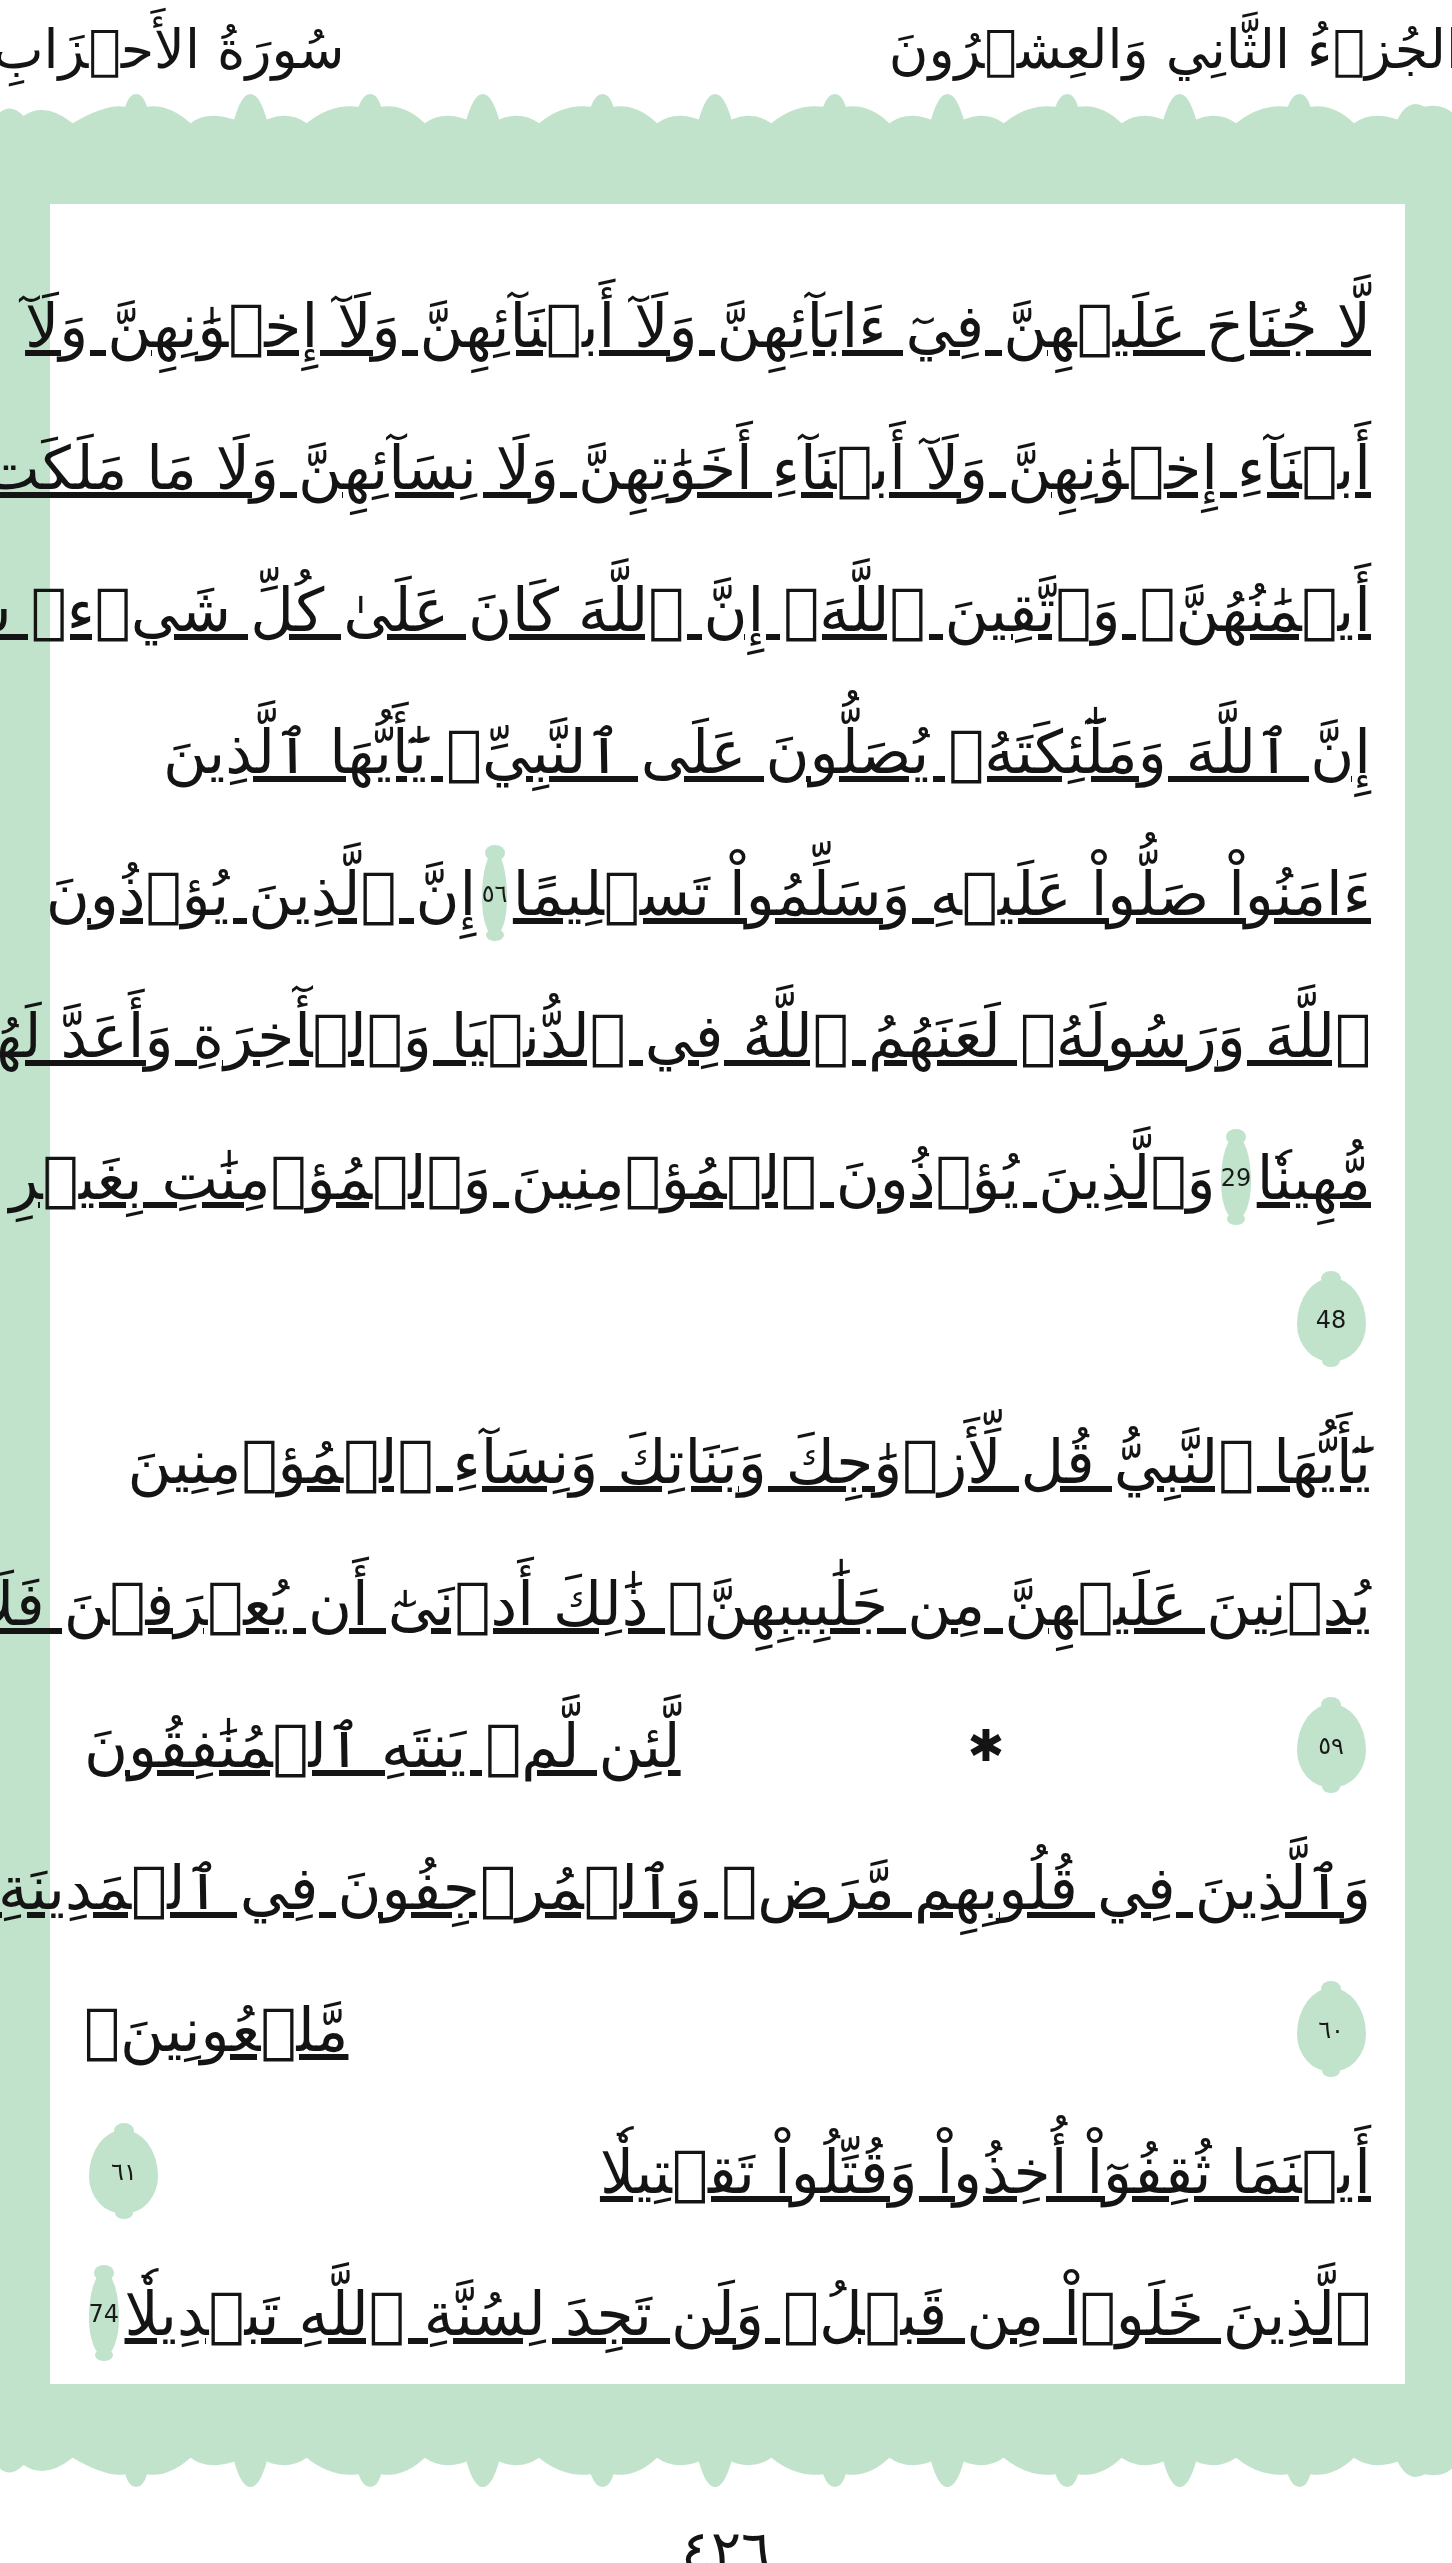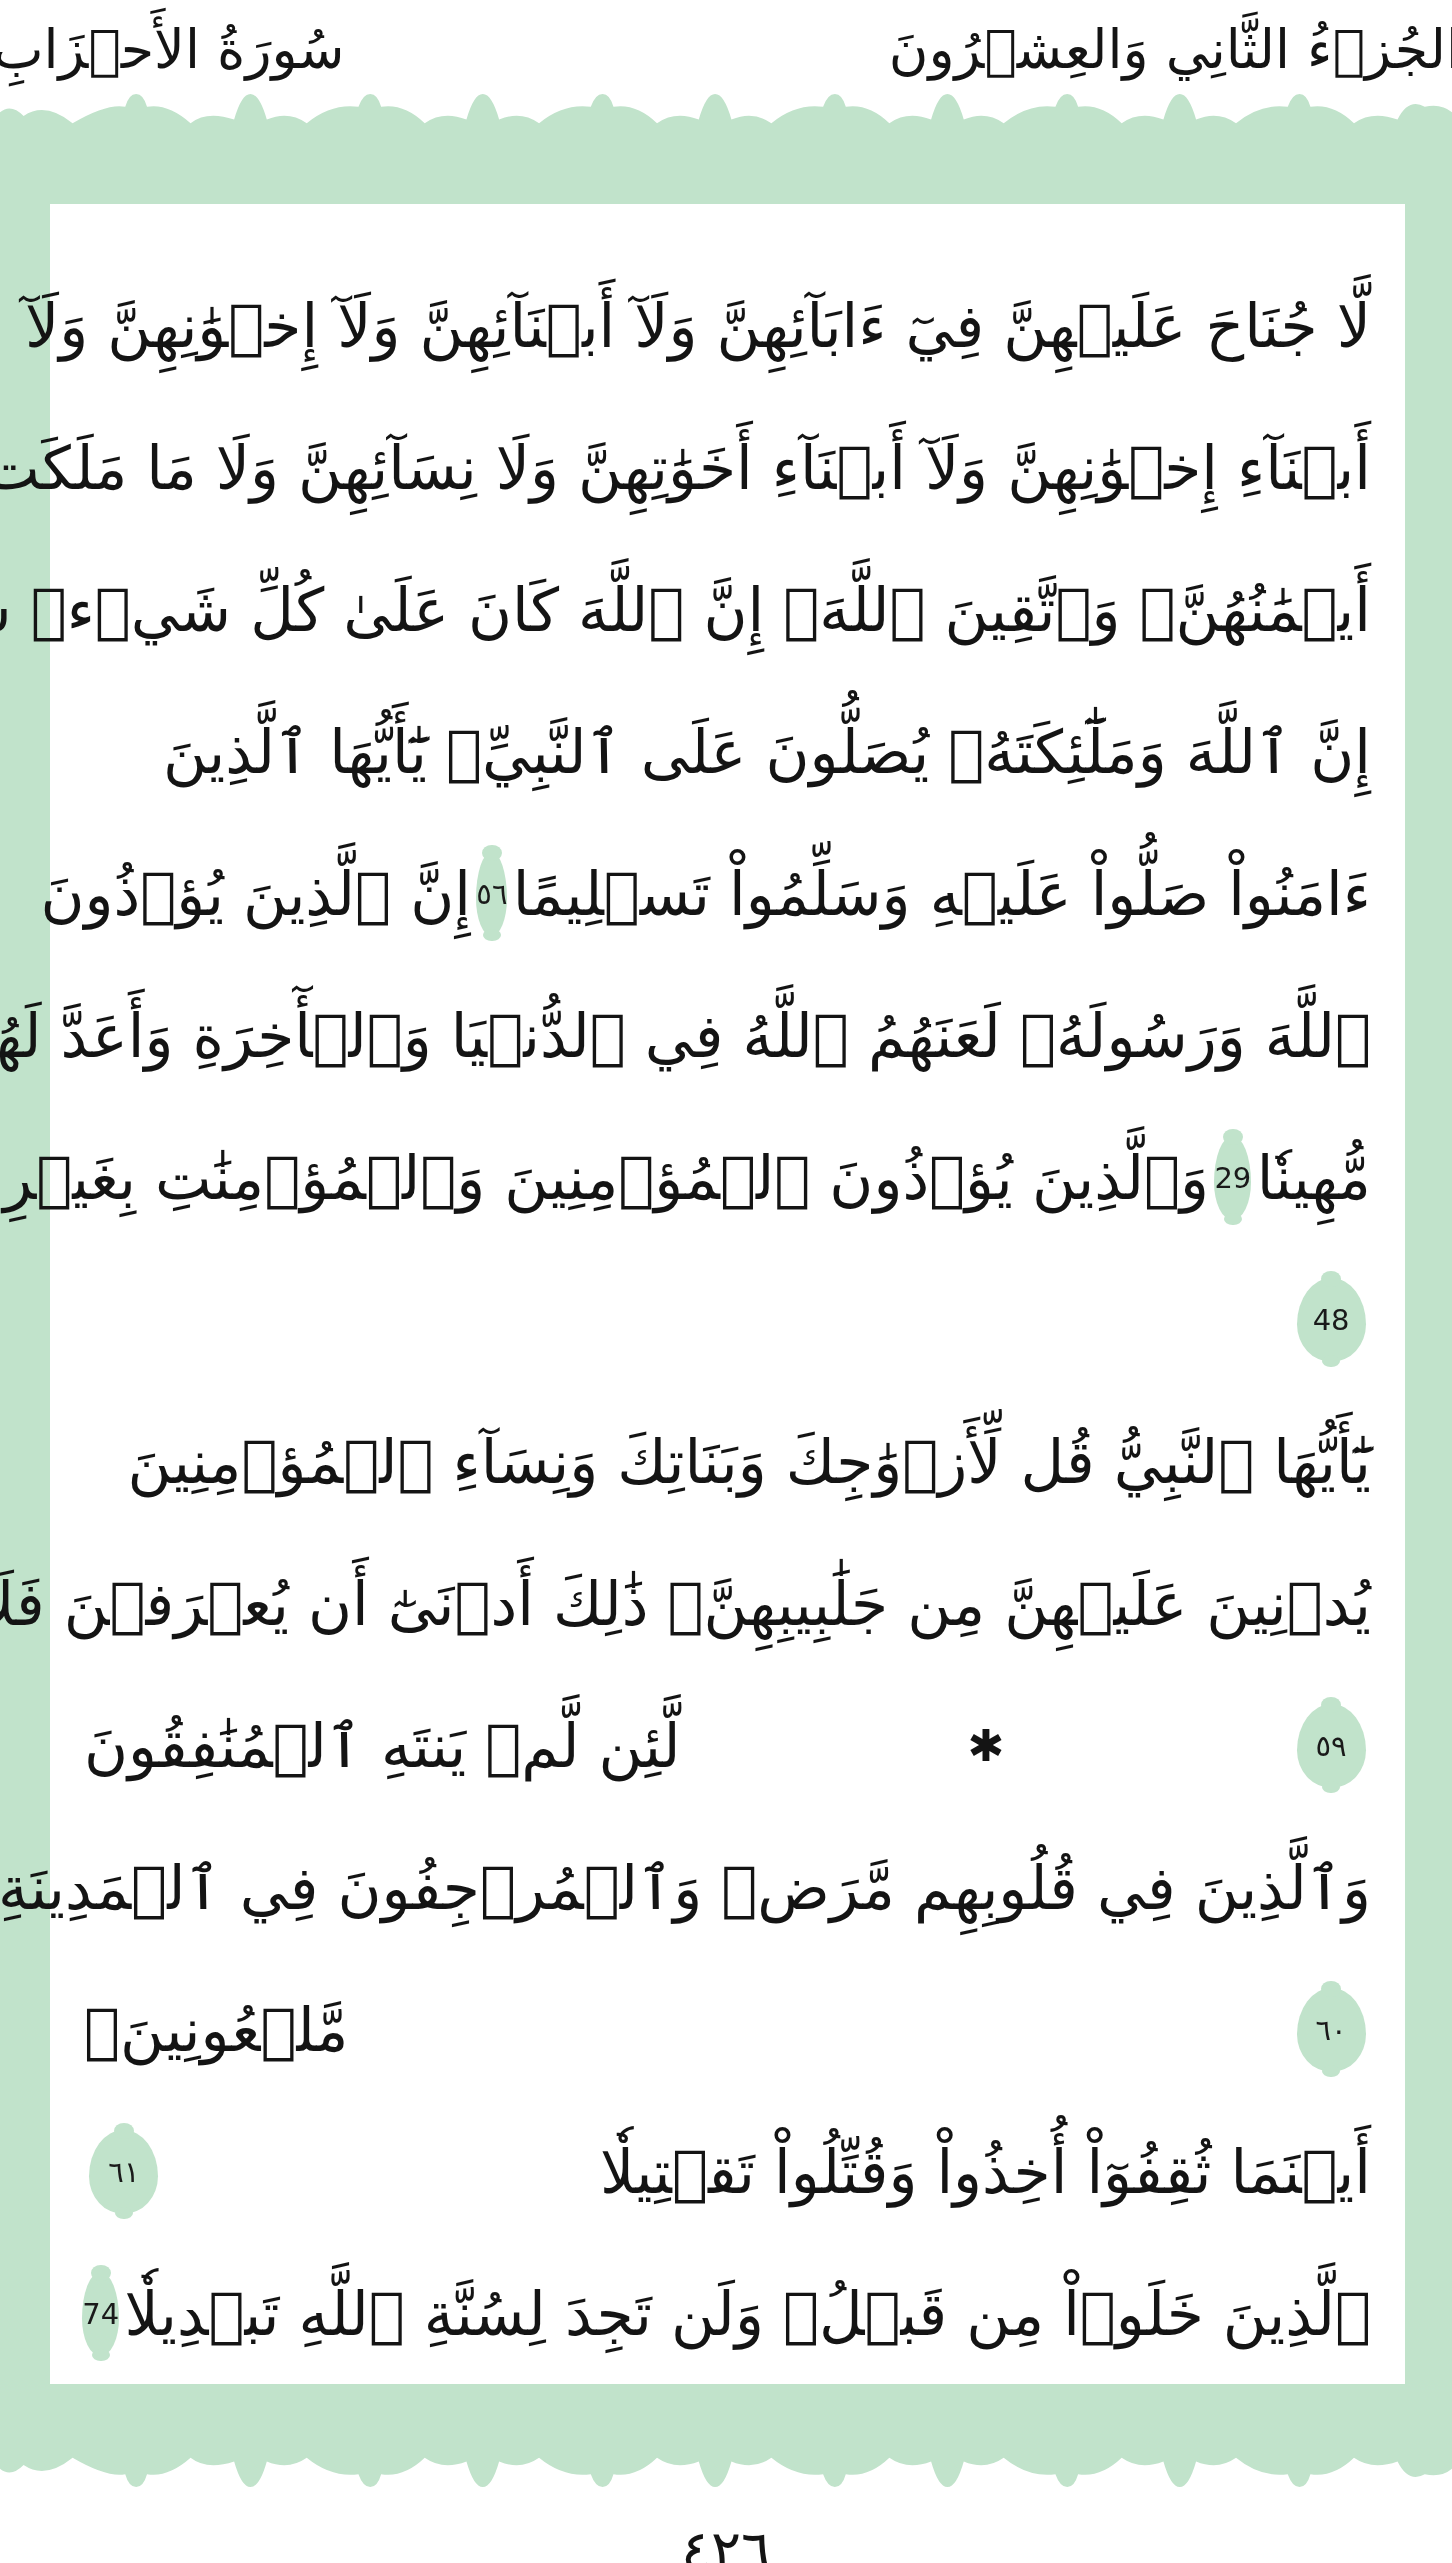--- a/index.html
+++ b/index.html
@@ -31,26 +31,26 @@
   .lines {
     position: absolute; left: 34px; right: 34px; top: 51px;
     direction: rtl;
   }
   .line {
     height: 142px; line-height: 142px; font-size: 60px;
     text-align: justify; text-align-last: justify;
     white-space: nowrap; overflow: visible;
     display: flex; flex-direction: row; justify-content: space-between; align-items: center;
   }
-  .seg { white-space: nowrap; }
+  .seg { white-space: nowrap; text-decoration: underline; }
   .marker {
     display: inline-flex; align-items: center; justify-content: center;
     width: 69px; height: 84px; margin: 0 5.4px;
     background: #c1e3cb; border-radius: 50% 50% 50% 50% / 55% 55% 45% 45%;
-    font-size: 29px; line-height: 1; color: #1a1a1a; position: relative;
+    font-size: 24px; line-height: 1; color: #1a1a1a; position: relative;
   }
   .marker::before {
     content: ""; position: absolute; top: -7.3px; left: 50%; transform: translateX(-50%);
     width: 20px; height: 16.3px; border-radius: 50%; background: #c1e3cb;
   }
   .marker::after {
     content: ""; position: absolute; bottom: -5.4px; left: 50%; transform: translateX(-50%);
     width: 18px; height: 12.7px; border-radius: 50%; background: #c1e3cb;
   }
   .hizb { font-size: 44px; margin: 0 3.6px; }

